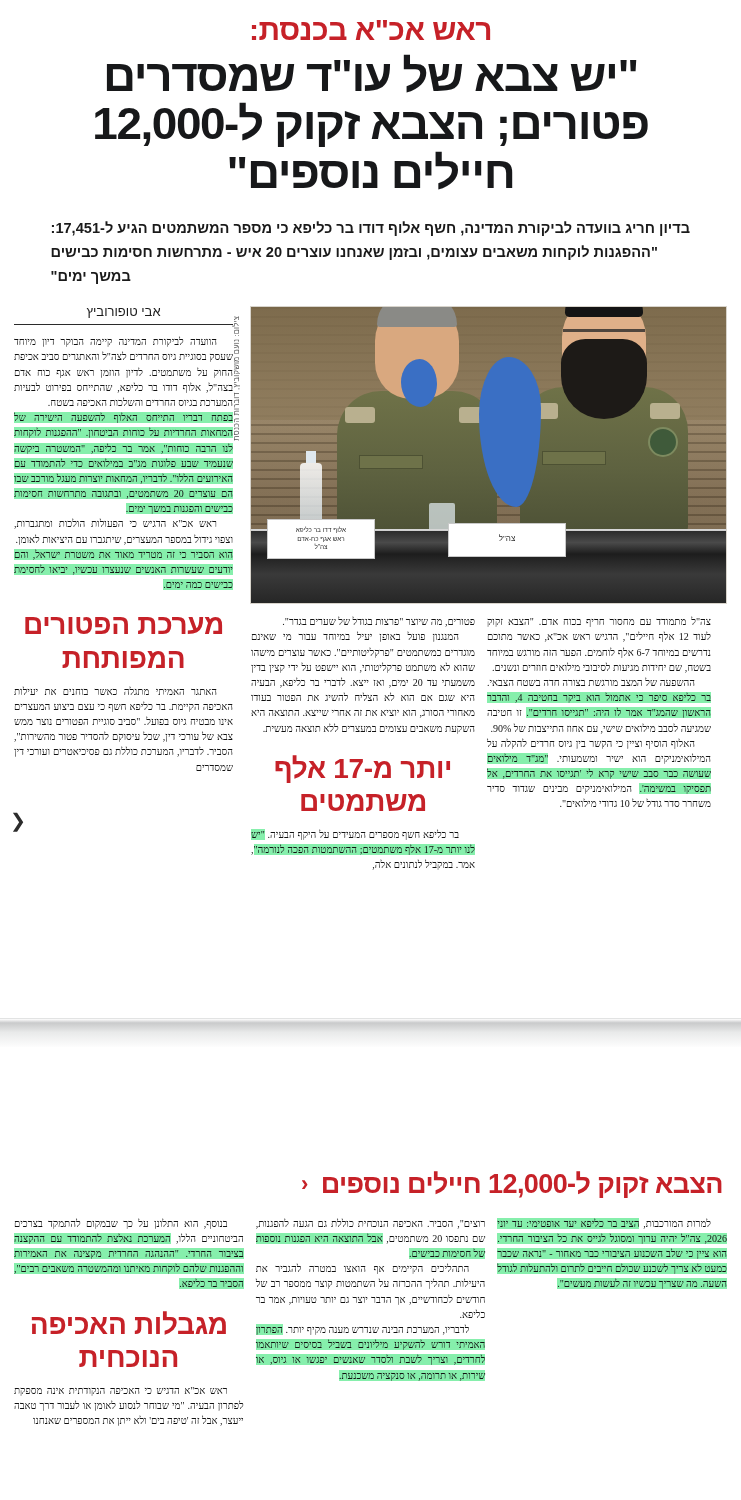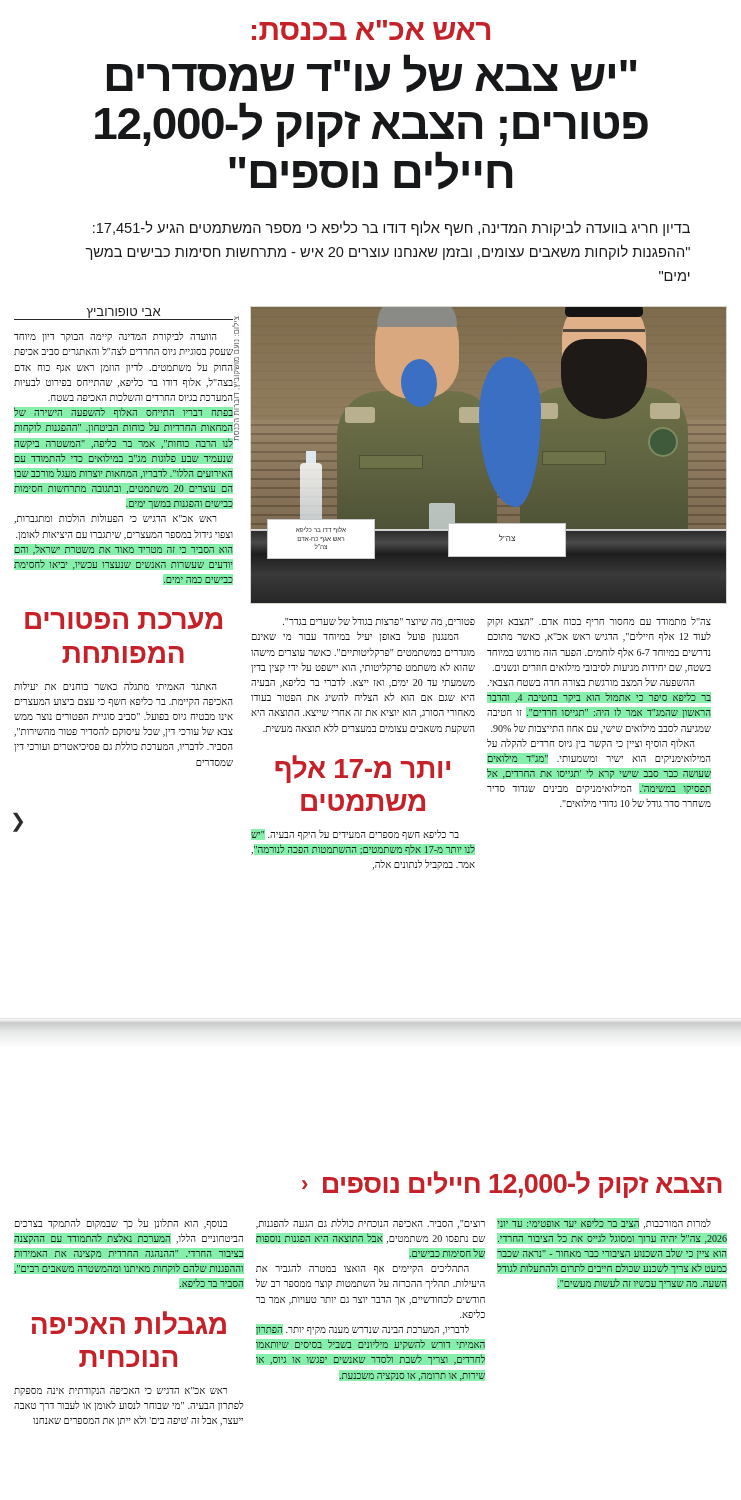--- a/index.html
+++ b/index.html
@@ -46,21 +46,22 @@
     padding: 0 4px;
     transform: scaleX(1.02);
   }
   .standfirst {
     margin: 20px auto 16px auto;
     width: 640px;
     font-family: "Liberation Sans", "DejaVu Sans", sans-serif;
     font-size: 14.6px;
     line-height: 1.62;
     color: #1a1a1a;
-    text-align: right;
+    text-align: left;
+    font-weight: bold;
   }
 
   
   .block-1 {
     position: relative;
     margin-top: 16px;
     padding: 0 8px;
   }
   .cols-top {
     display: flex;
@@ -78,20 +79,21 @@
     box-sizing: border-box;
     padding: 0 6px;
   }
 
   
   .byline {
     text-align: center;
     font-family: "Liberation Sans", "DejaVu Sans", sans-serif;
     font-size: 13px;
     color: #1a1a1a;
+    padding-bottom: 5px;
     border-bottom: 1.6px solid #2b2b2b;
     margin-bottom: 9px;
   }
 
   p.body {
     margin: 0;
     font-size: 10px;
     line-height: 1.52;
     text-align: justify;
     text-justify: inter-word;

